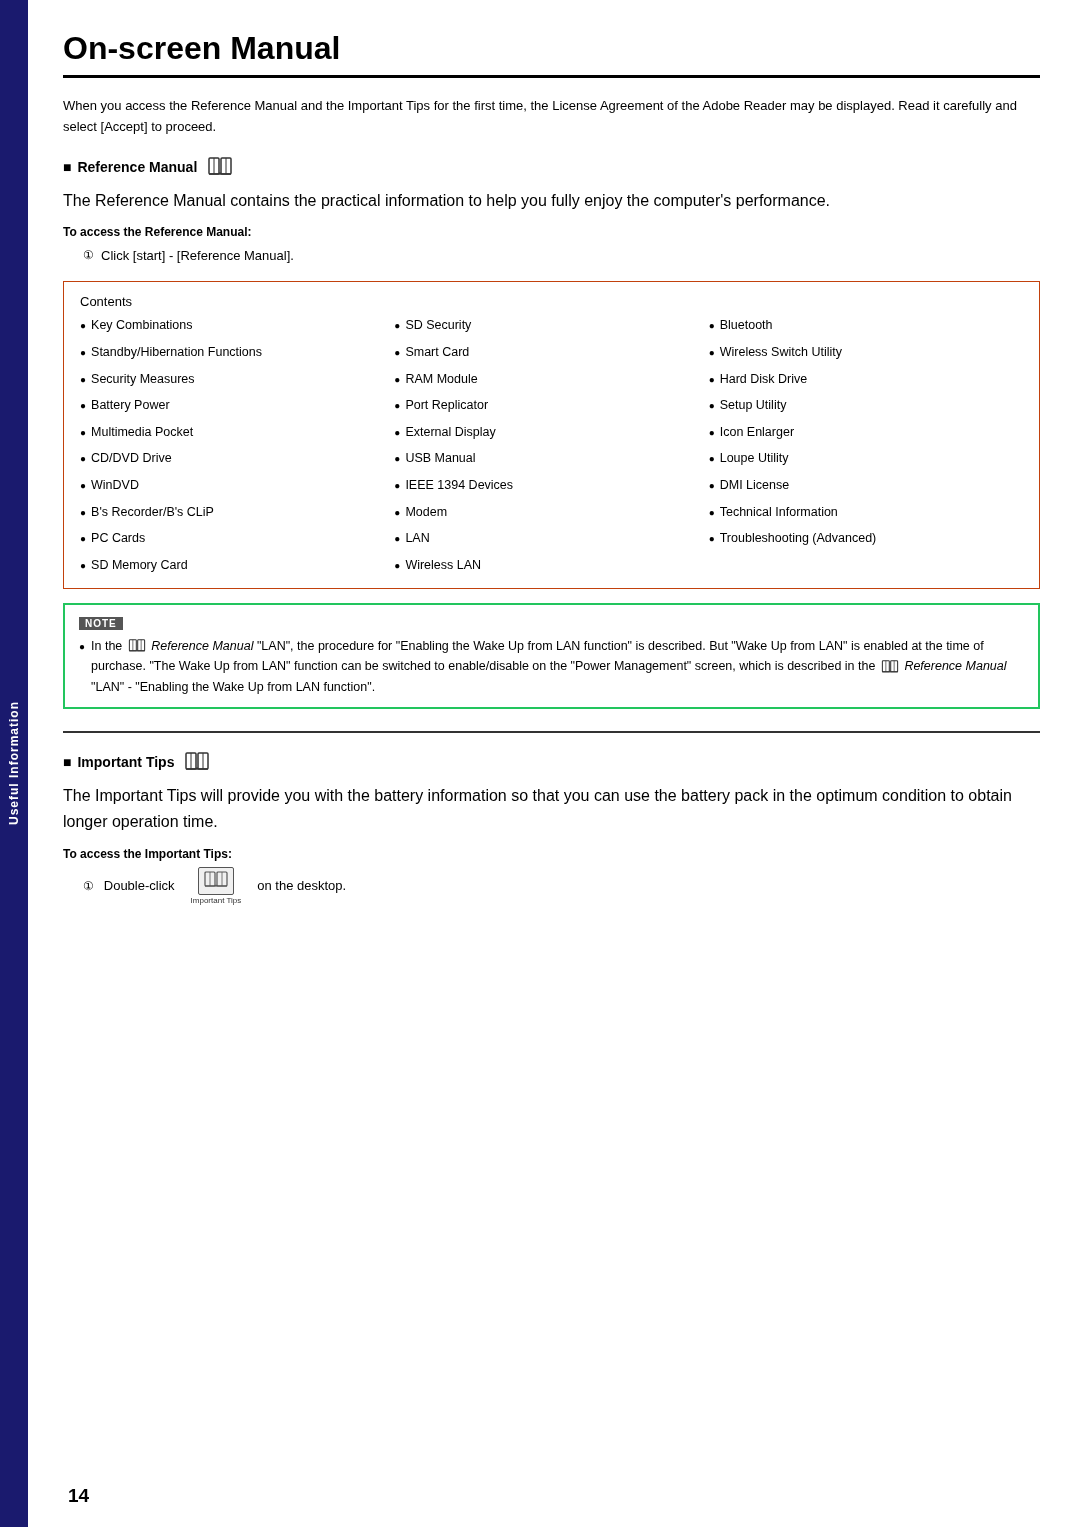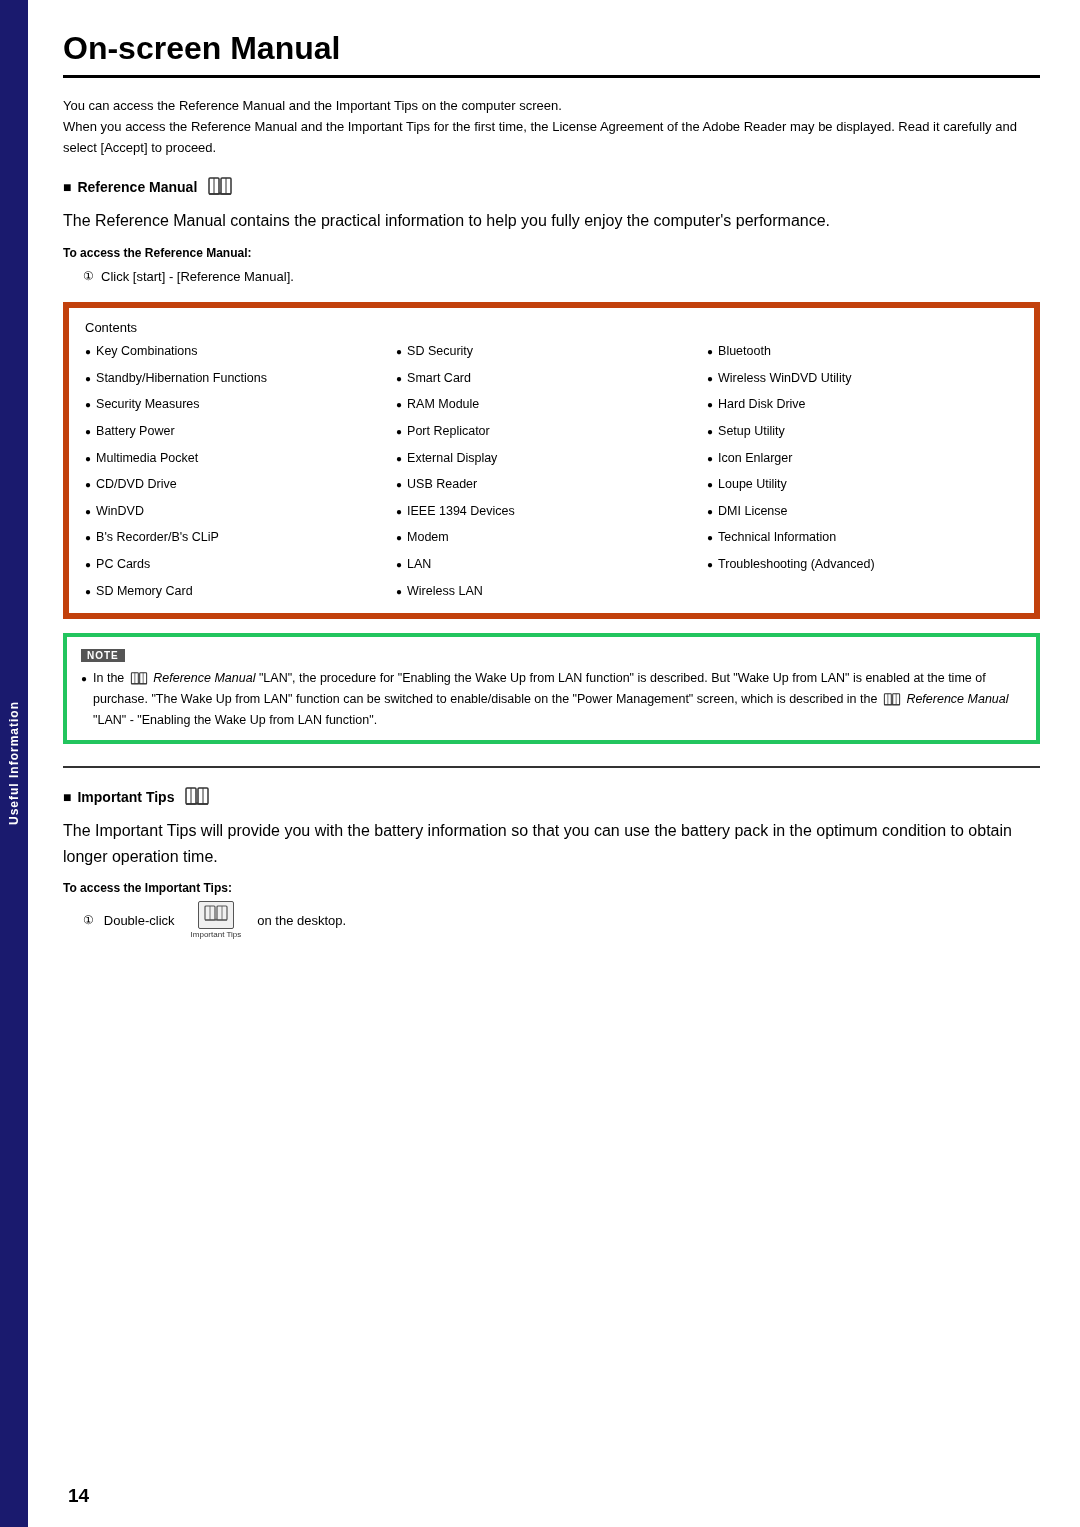--- a/index.html
+++ b/index.html
@@ -94,21 +94,21 @@
     }
 
     .step-list li::before {
       content: '①';
       position: absolute;
       left: 0;
       font-size: 12px;
     }
 
     .contents-box {
-      border: 6px solid #c2410c;
+      border: 1px solid #c2410c;
       padding: 12px 16px;
       margin-bottom: 14px;
       background: #fff;
     }
 
     .contents-title {
       font-size: 13px;
       font-weight: normal;
       margin-bottom: 6px;
     }
@@ -134,21 +134,21 @@
     }
 
     .contents-item::before {
       content: '●';
       font-size: 10px;
       margin-top: 3px;
       flex-shrink: 0;
     }
 
     .note-box {
-      border: 4px solid #22c55e;
+      border: 2px solid #22c55e;
       padding: 10px 14px;
       margin-bottom: 20px;
       background: #fff;
       position: relative;
     }
 
     .note-label {
       background: #555;
       color: #fff;
       font-size: 10px;
@@ -267,21 +267,20 @@
 
 <div class="sidebar">
   <span class="sidebar-label">Useful Information</span>
 </div>
 
 <div class="main-content">
 
   <h1 class="page-title">On-screen Manual</h1>
 
   <div class="intro-text">
-    <div>You can access the Reference Manual and the Important Tips on the computer screen.</div>
     <div>When you access the Reference Manual and the Important Tips for the first time, the License Agreement of the Adobe Reader may be displayed. Read it carefully and select [Accept] to proceed.</div>
   </div>
 
   <div class="section-heading">
     <span>Reference Manual</span>
 
     <svg class="book-icon" width="26" height="22" viewBox="0 0 26 22">
       <rect x="2" y="2" width="10" height="16" rx="1" fill="none" stroke="#333" stroke-width="1.5"></rect>
       <rect x="14" y="2" width="10" height="16" rx="1" fill="none" stroke="#333" stroke-width="1.5"></rect>
       <line x1="7" y1="2" x2="7" y2="18" stroke="#333" stroke-width="1"></line>
@@ -313,29 +312,29 @@
           <div class="contents-item">B's Recorder/B's CLiP</div>
           <div class="contents-item">PC Cards</div>
           <div class="contents-item">SD Memory Card</div>
         </div>
       <div class="contents-col" id="col2">
           <div class="contents-item">SD Security</div>
           <div class="contents-item">Smart Card</div>
           <div class="contents-item">RAM Module</div>
           <div class="contents-item">Port Replicator</div>
           <div class="contents-item">External Display</div>
-          <div class="contents-item">USB Reader</div>
+          <div class="contents-item">USB Manual</div>
           <div class="contents-item">IEEE 1394 Devices</div>
           <div class="contents-item">Modem</div>
           <div class="contents-item">LAN</div>
           <div class="contents-item">Wireless LAN</div>
         </div>
       <div class="contents-col" id="col3">
           <div class="contents-item">Bluetooth</div>
-          <div class="contents-item">Wireless WinDVD Utility</div>
+          <div class="contents-item">Wireless Switch Utility</div>
           <div class="contents-item">Hard Disk Drive</div>
           <div class="contents-item">Setup Utility</div>
           <div class="contents-item">Icon Enlarger</div>
           <div class="contents-item">Loupe Utility</div>
           <div class="contents-item">DMI License</div>
           <div class="contents-item">Technical Information</div>
           <div class="contents-item">Troubleshooting (Advanced)</div>
         </div>
     </div>
   </div>

